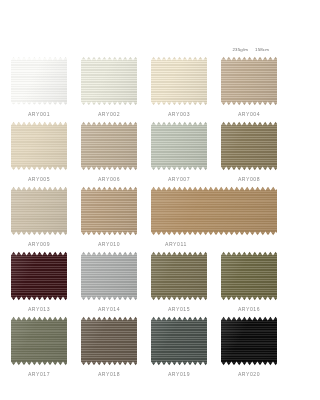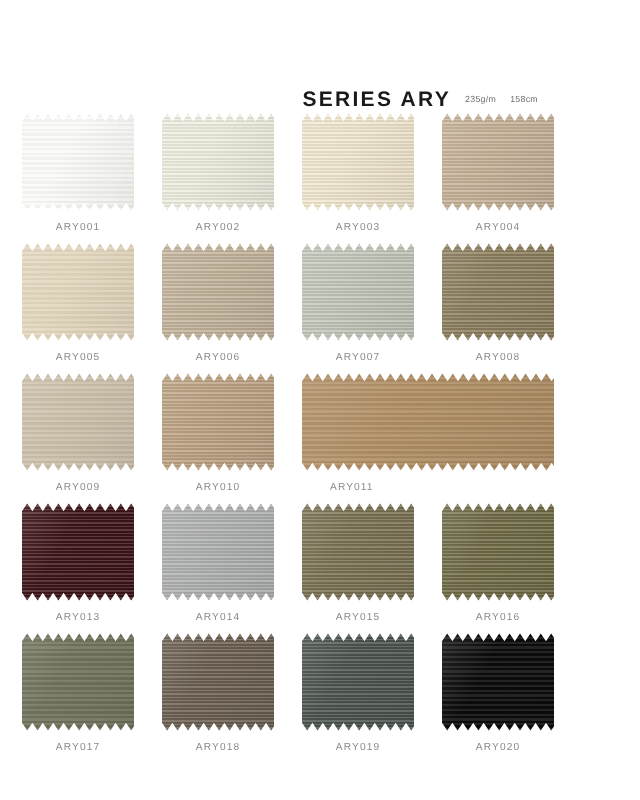--- a/index.html
+++ b/index.html
@@ -164,21 +164,20 @@
   }
   .cell.wide .code {
     text-align: left;
     padding-left: 14px;
   }
 </style>
 </head>
 <body>
 
 <div class="header">
-  <span class="series-title">SERIES ARY</span>
   <span class="spec">235g/m</span>
   <span class="spec">158cm</span>
 </div>
 
 <div class="grid" id="swatch-grid">
     <div class="row">
       <div class="cell" data-col="0">
         <div class="swatch">
           <div class="swatch-inner soft" style="background: rgb(251, 251, 248);"></div>
         </div>

